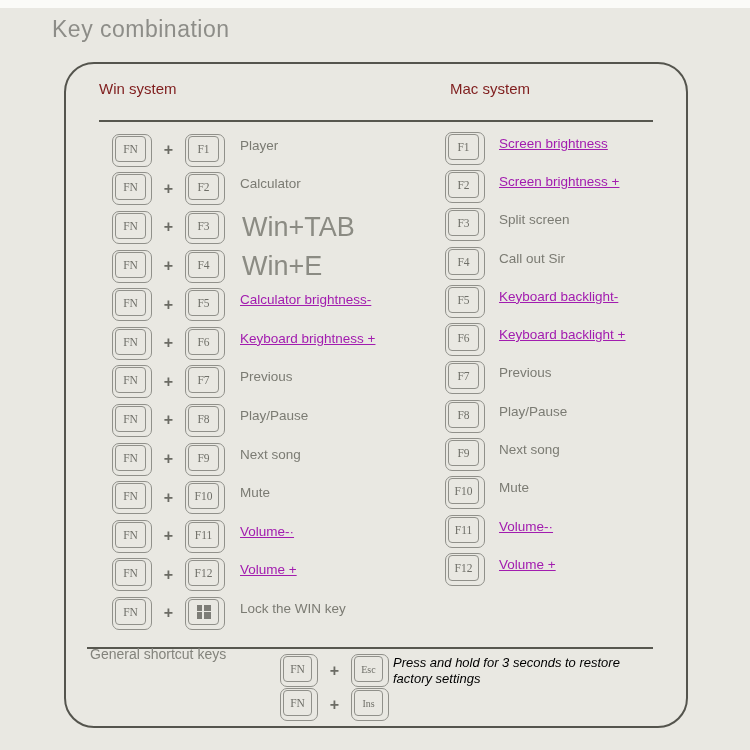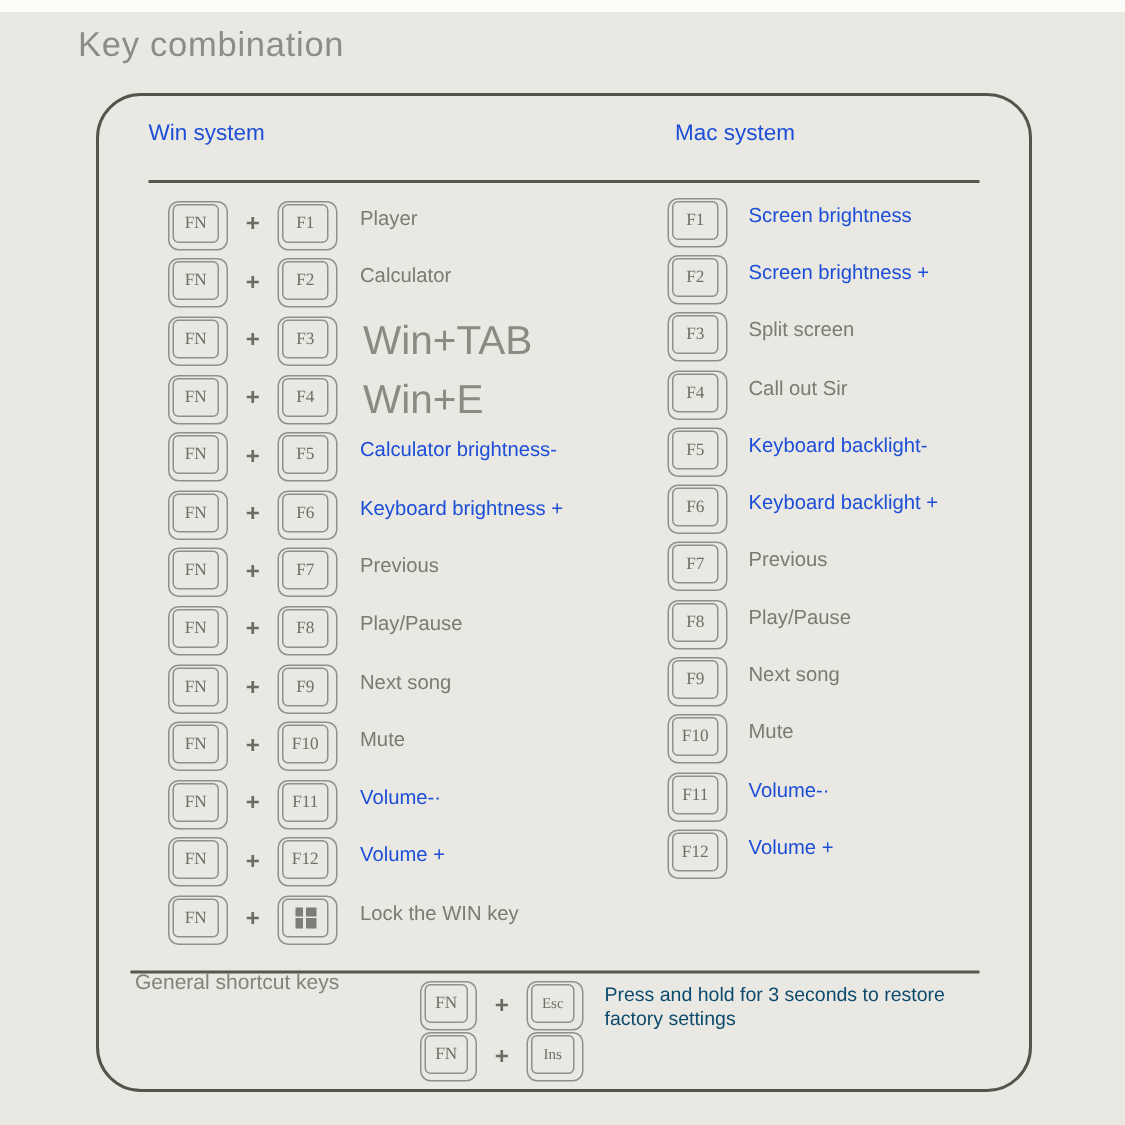--- a/index.html
+++ b/index.html
@@ -11,21 +11,21 @@
   }
   .top-strip{position:absolute;left:0;top:0;width:750px;height:8px;background:#fbfbf8;}
   .page-title{
     position:absolute;left:50px;top:14px;margin:2px;
     font-size:23px;font-weight:400;color:#8d8d88;letter-spacing:.5px;
   }
   .panel{
     position:absolute;left:64px;top:62px;width:624px;height:666px;
     border:2px solid #54544d;border-radius:30px;box-sizing:border-box;
   }
-  .col-header{position:absolute;font-size:15px;color:#1d4ed8;text-align:right;}
+  .col-header{position:absolute;font-size:15px;color:#7f1d1d;text-align:right;}
   .col-header.win{left:33px;top:16px;}
   .col-header.mac{left:361px;top:16px;margin-left:23px;}
   .divider{position:absolute;height:2px;background:#57574f;}
   .divider.top{left:33px;top:56px;width:554px;}
   .divider.bottom{left:21px;top:583px;width:566px;}
 
   .col{position:absolute;}
   .col.win-col{left:46px;top:67px;}
   .col.mac-col{left:379px;top:65px;}
   .row{display:flex;align-items:center;}
@@ -37,34 +37,34 @@
     border:1.5px solid #90908a;border-radius:7px;box-sizing:border-box;background:transparent;}
   .keycap::before{content:"";position:absolute;inset:1px 5px 4px 2px;
     border:1px solid #90908a;border-radius:4px;}
   .kc-label{position:absolute;inset:1px 5px 4px 2px;display:flex;align-items:center;justify-content:center;
     font-family:"Liberation Serif",serif;font-size:11.5px;color:#6f6f68;}
   .kc-label.small{font-size:10px;}
   .plus{width:33px;text-align:center;font-size:16px;font-weight:bold;color:#6b6b64;flex:0 0 auto;}
 
   .lbl{font-size:13.5px;color:#7b7b73;margin-left:15px;position:relative;top:-5px;white-space:nowrap;}
   .mac-col .lbl{margin-left:14px;}
-  .lbl.lt{color:#1d4ed8;}
+  .lbl.lt{color:#a21caf;text-decoration:underline;}
   .lbl.lg{font-size:27px;color:#8b8b83;top:0;margin-left:17px;}
 
   
   .win-logo{position:absolute;inset:1px 5px 4px 2px;display:flex;align-items:center;justify-content:center;}
   .win-logo .grid{display:grid;grid-template-columns:5.5px 7px;grid-template-rows:5.5px 6.5px;gap:1.5px;}
   .win-logo .grid i{background:#7d7d77;display:block;}
 
   
   .general-label{position:absolute;left:24px;top:582px;font-size:14px;color:#83837c;}
   .general-rows{position:absolute;left:214px;top:590px;}
   .g-row{display:flex;align-items:center;margin-bottom:1px;}
   .g-row .keycap{width:38px;height:33px;}
-  .g-desc{font-size:13px;line-height:1.2;color:#0c4a6e;margin-left:14px;width:240px;}
+  .g-desc{font-size:13px;line-height:1.2;color:#000000;margin-left:4px;width:240px;font-style:italic;}
   .g-row+.g-row{margin-top:0;}
 </style>
 </head>
 <body>
 
 <div class="top-strip"></div>
 <h1 class="page-title">Key combination</h1>
 
 <div class="panel">
 

